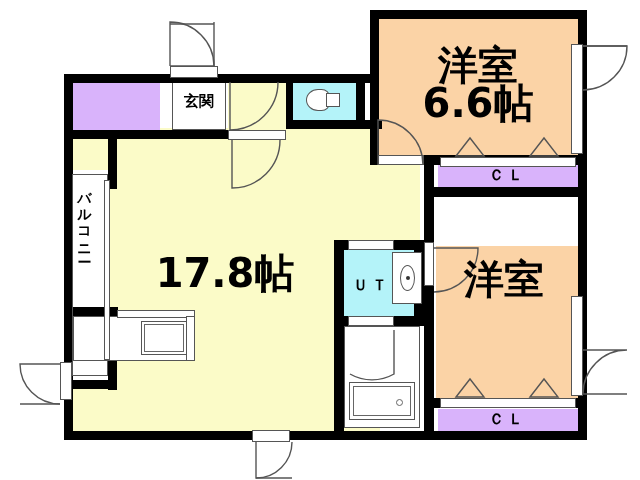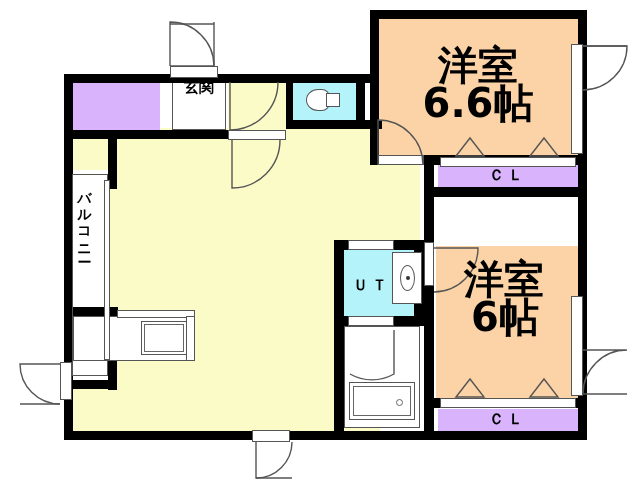--- a/index.html
+++ b/index.html
@@ -226,28 +226,28 @@
     <path d="M394,330 L394,374 A44,44 0 0,1 350,374"></path>
 
     <path d="M456,156 L470,138 L484,156 Z" fill="#ffffff" stroke="#555"></path>
     <path d="M530,156 L544,138 L558,156 Z" fill="#ffffff" stroke="#555"></path>
 
     <path d="M456,397 L470,379 L484,397 Z" fill="#ffffff" stroke="#555"></path>
     <path d="M530,397 L544,379 L558,397 Z" fill="#ffffff" stroke="#555"></path>
   </svg>
 
 
+  <div class="lbl lbl-jp-big" style="left:150px; top:252px; width:150px;">17.8帖</div>
 
   <div class="lbl lbl-jp-big" style="left:420px; top:44px; width:116px;">洋室</div>
   <div class="lbl lbl-jp-big" style="left:408px; top:82px; width:140px;">6.6帖</div>
 
   <div class="lbl lbl-jp-big" style="left:446px; top:258px; width:116px;">洋室</div>
-  <div class="lbl lbl-jp-big" style="left:450px; top:296px; width:110px;">6帖</div>
-
-  <div class="lbl lbl-jp-mid" style="left:172px; top:80px; width:54px;">玄関</div>
+
+  <div class="lbl lbl-jp-mid" style="left:172px; top:94px; width:54px;">玄関</div>
 
   <div class="lbl-vert" style="left:78px; top:182px;">バルコニー</div>
 
   <div class="lbl lbl-ut" style="left:348px; top:278px; width:48px;">ＵＴ</div>
 
   <div class="lbl lbl-cl" style="left:438px; top:168px; width:140px;">ＣＬ</div>
 
   <div class="lbl lbl-cl" style="left:438px; top:412px; width:140px;">ＣＬ</div>
 
 </div>

